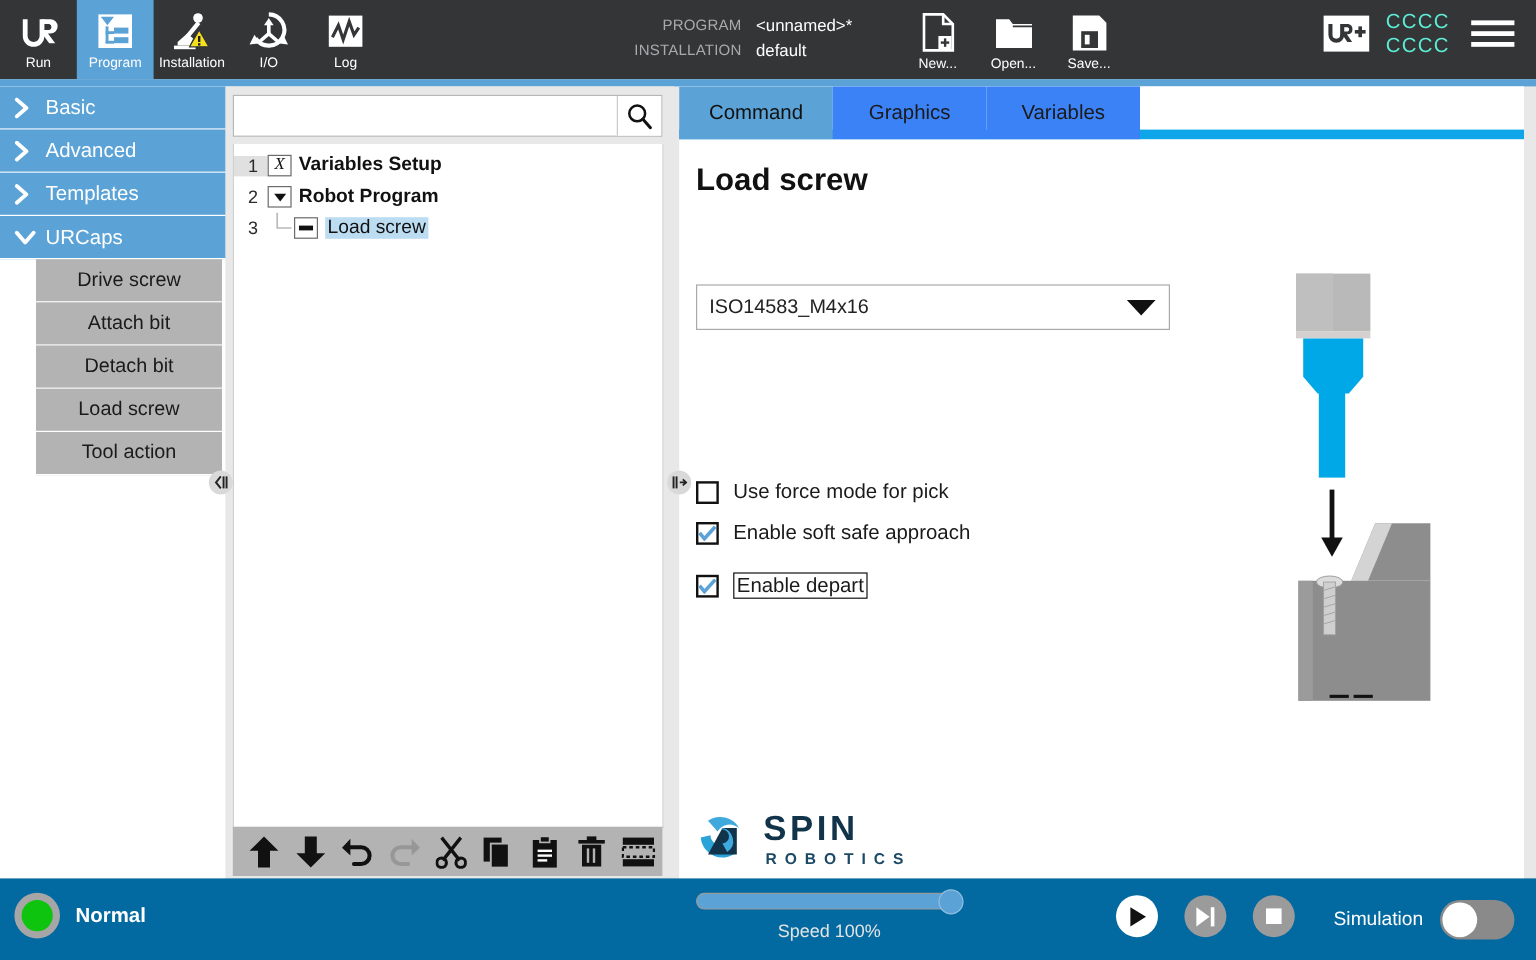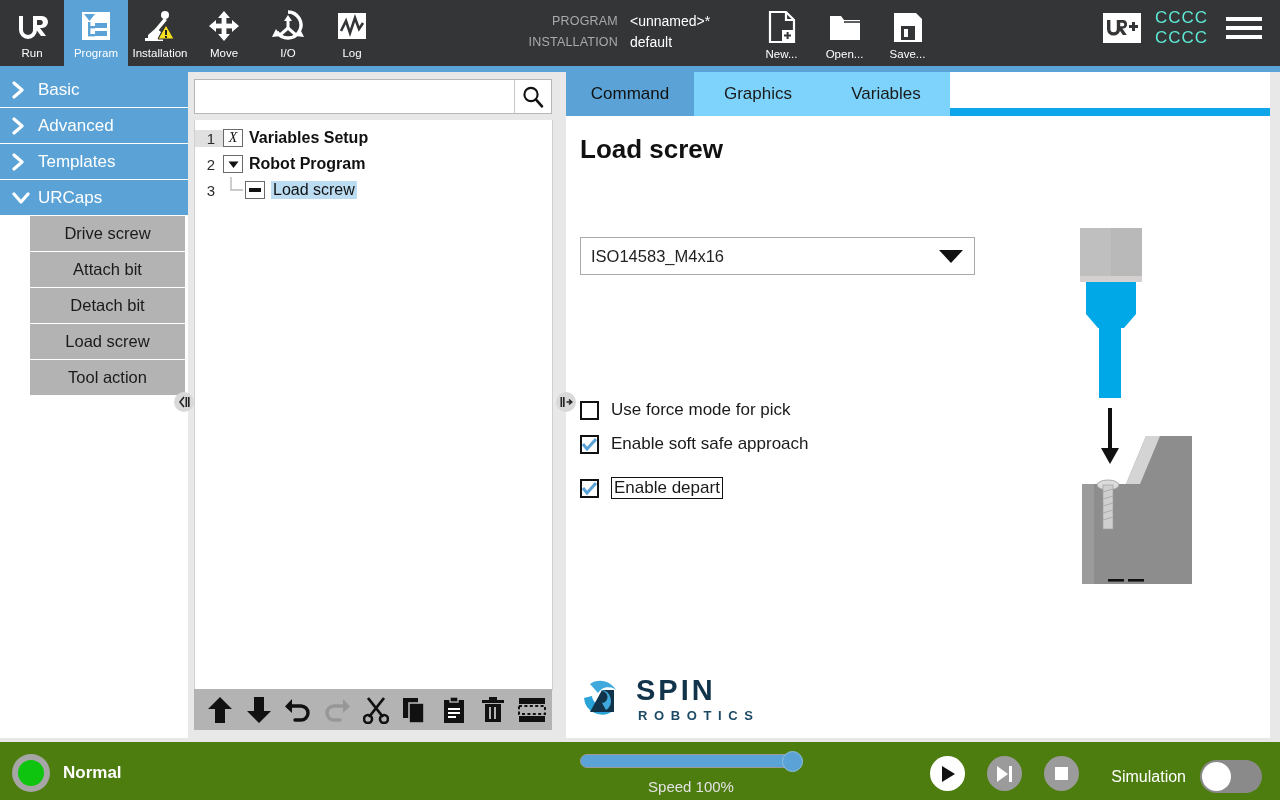--- a/index.html
+++ b/index.html
@@ -134,21 +134,21 @@
 
   
   .main {
     position: absolute; left: 566px; top: 72px; right: 10px; bottom: 62px;
     background: #ffffff;
   }
   .tabs { display: flex; height: 44px; border-bottom: 8px solid #0ea5e9; }
   .tab {
     min-width: 128px; padding: 0 20px; height: 44px;
     display: flex; align-items: center; justify-content: center;
-    font-size: 17px; color: #1a1a1a; cursor: pointer; background: #7dd3fc;
+    font-size: 17px; color: #1a1a1a; cursor: pointer; background: #3b82f6;
   }
   .tab.active { background: #5ba3d7; color: #111; }
   .main-body { position: relative; height: calc(100% - 46px); }
   .page-title {
     position: absolute; left: 14px; top: 18px;
     font-size: 26px; font-weight: bold; color: #111;
   }
   .screw-select {
     position: absolute; left: 14px; top: 121px; width: 395px; height: 38px;
     background: #fff; border: 1px solid #aaa;
@@ -167,22 +167,22 @@
   .chk-box .tick { display: none; }
   .chk-box.on .tick { display: block; }
   .chk-label { font-size: 17px; color: #1a1a1a; text-align: right; }
   .chk-label.focus { border: 1px solid #111; padding: 0 2px; }
 
   .illus { position: absolute; right: 18px; top: 110px; width: 230px; height: 360px; }
   .spin-logo { position: absolute; left: 14px; bottom: 8px; width: 200px; height: 56px; }
 
   
   .footer {
-    position: absolute; left: 0; bottom: 0; width: 1280px; height: 58px;
-    background: #4d7c0f;
+    position: absolute; left: 0; bottom: 0; width: 1280px; height: 68px;
+    background: #0369a1;
   }
   .status { position: absolute; left: 12px; top: 12px; display: flex; align-items: center; }
   .status-led {
     width: 38px; height: 38px; border-radius: 50%; background: #a6a6a6;
     display: flex; align-items: center; justify-content: center; margin-right: 13px;
   }
   .status-led i { width: 26px; height: 26px; border-radius: 50%; background: #0ec40e; display:block; }
   .status-text { color: #fff; font-size: 17px; font-weight: bold; }
 
   .speed-wrap { position: absolute; left: 580px; top: 12px; width: 225px; }
@@ -263,35 +263,20 @@
               <rect x="3" y="29" width="18" height="3"></rect>
             </g>
             <path d="M24 16 l8 14 h-16 Z" fill="#f5e020" stroke="#333" stroke-width="1"></path>
             <rect x="23" y="21" width="2" height="5" fill="#222"></rect>
             <rect x="23" y="27" width="2" height="2" fill="#222"></rect>
           </svg>
         </div>
         <div class="nt-label">Installation</div>
       </div>
 
-      <div class="nav-tab">
-        <div class="nt-icon">
-          <svg width="34" height="34" viewBox="0 0 34 34">
-              <g fill="#fff">
-            <path d="M17 2 l6 7 h-12 Z"></path>
-                <path d="M17 32 l6 -7 h-12 Z"></path>
-            <path d="M2 17 l7 -6 v12 Z"></path>
-                <path d="M32 17 l-7 -6 v12 Z"></path>
-            <rect x="14.6" y="7" width="4.8" height="20"></rect>
-                <rect x="7" y="14.6" width="20" height="4.8"></rect>
-          </g>
-            </svg>
-        </div>
-        <div class="nt-label">Move</div>
-      </div>
 
       <div class="nav-tab">
         <div class="nt-icon">
           <svg width="36" height="34" viewBox="0 0 36 34">
             <path d="M18 3 a13 13 0 1 1 -11 20" fill="none" stroke="#fff" stroke-width="3.4"></path>
             <path d="M6 20 l5 7 l-9 1 Z" fill="#fff"></path>
             <path d="M18 9 v12" stroke="#fff" stroke-width="3"></path>
             <path d="M18 6 l4 6 h-8 Z" fill="#fff"></path>
             <path d="M10 26 l8 -7 l8 7" fill="none" stroke="#fff" stroke-width="3"></path>
             <path d="M30 20 l-5 7 l9 1 Z" fill="#fff"></path>

